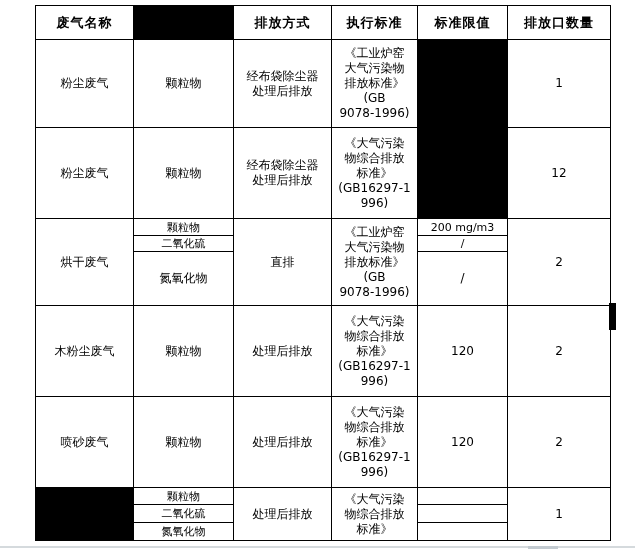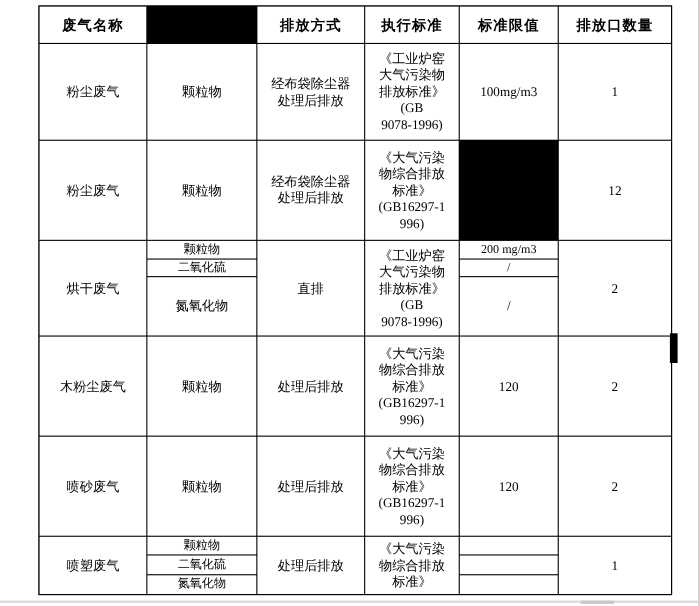--- a/index.html
+++ b/index.html
@@ -7,21 +7,20 @@
     padding: 0;
     background: #ffffff;
     font-family: "DejaVu Sans", "Liberation Sans", sans-serif;
   }
   #screen {
     position: relative;
     width: 635px;
     height: 551px;
     background: #ffffff;
     overflow: hidden;
-    font-family: Liberation Serif, serif;
   }
   #grid {
     position: absolute;
     left: 35px;
     top: 5px;
     display: grid;
     grid-template-columns: 97px 99px 97px 85px 89px 102px;
     grid-template-rows: 33px 87px 90px 16px 15px 53px 90px 90px 16px 17px 17px;
     gap: 1px;
     background: #000000;
@@ -88,21 +87,20 @@
 
     <div class="cell" style="grid-area:2/1/3/2">粉尘废气</div>
     <div class="cell" style="grid-area:2/2/3/3">颗粒物</div>
     <div class="cell" style="grid-area:2/3/3/4">经布袋除尘器
 处理后排放</div>
     <div class="cell" style="grid-area:2/4/3/5">《工业炉窑
 大气污染物
 排放标准》
 (GB
 9078-1996)</div>
-    <div class="cell" style="grid-area:2/5/3/6">100mg/m3</div>
     <div class="cell" style="grid-area:2/6/3/7">1</div>
 
     <div class="cell" style="grid-area:3/1/4/2">粉尘废气</div>
     <div class="cell" style="grid-area:3/2/4/3">颗粒物</div>
     <div class="cell" style="grid-area:3/3/4/4">经布袋除尘器
 处理后排放</div>
     <div class="cell" style="grid-area:3/4/4/5">《大气污染
 物综合排放
 标准》
 (GB16297-1
@@ -139,21 +137,20 @@
     <div class="cell" style="grid-area:8/2/9/3">颗粒物</div>
     <div class="cell" style="grid-area:8/3/9/4">处理后排放</div>
     <div class="cell" style="grid-area:8/4/9/5">《大气污染
 物综合排放
 标准》
 (GB16297-1
 996)</div>
     <div class="cell" style="grid-area:8/5/9/6">120</div>
     <div class="cell" style="grid-area:8/6/9/7">2</div>
 
-    <div class="cell" style="grid-area:9/1/12/2">喷塑废气</div>
     <div class="cell small" style="grid-area:9/2/10/3">颗粒物</div>
     <div class="cell small" style="grid-area:10/2/11/3">二氧化硫</div>
     <div class="cell small" style="grid-area:11/2/12/3">氮氧化物</div>
     <div class="cell" style="grid-area:9/3/12/4">处理后排放</div>
     <div class="cell" style="grid-area:9/4/12/5">《大气污染
 物综合排放
 标准》</div>
     <div class="cell small" style="grid-area:9/5/10/6"></div>
     <div class="cell small" style="grid-area:10/5/11/6"></div>
     <div class="cell small" style="grid-area:11/5/12/6"></div>

